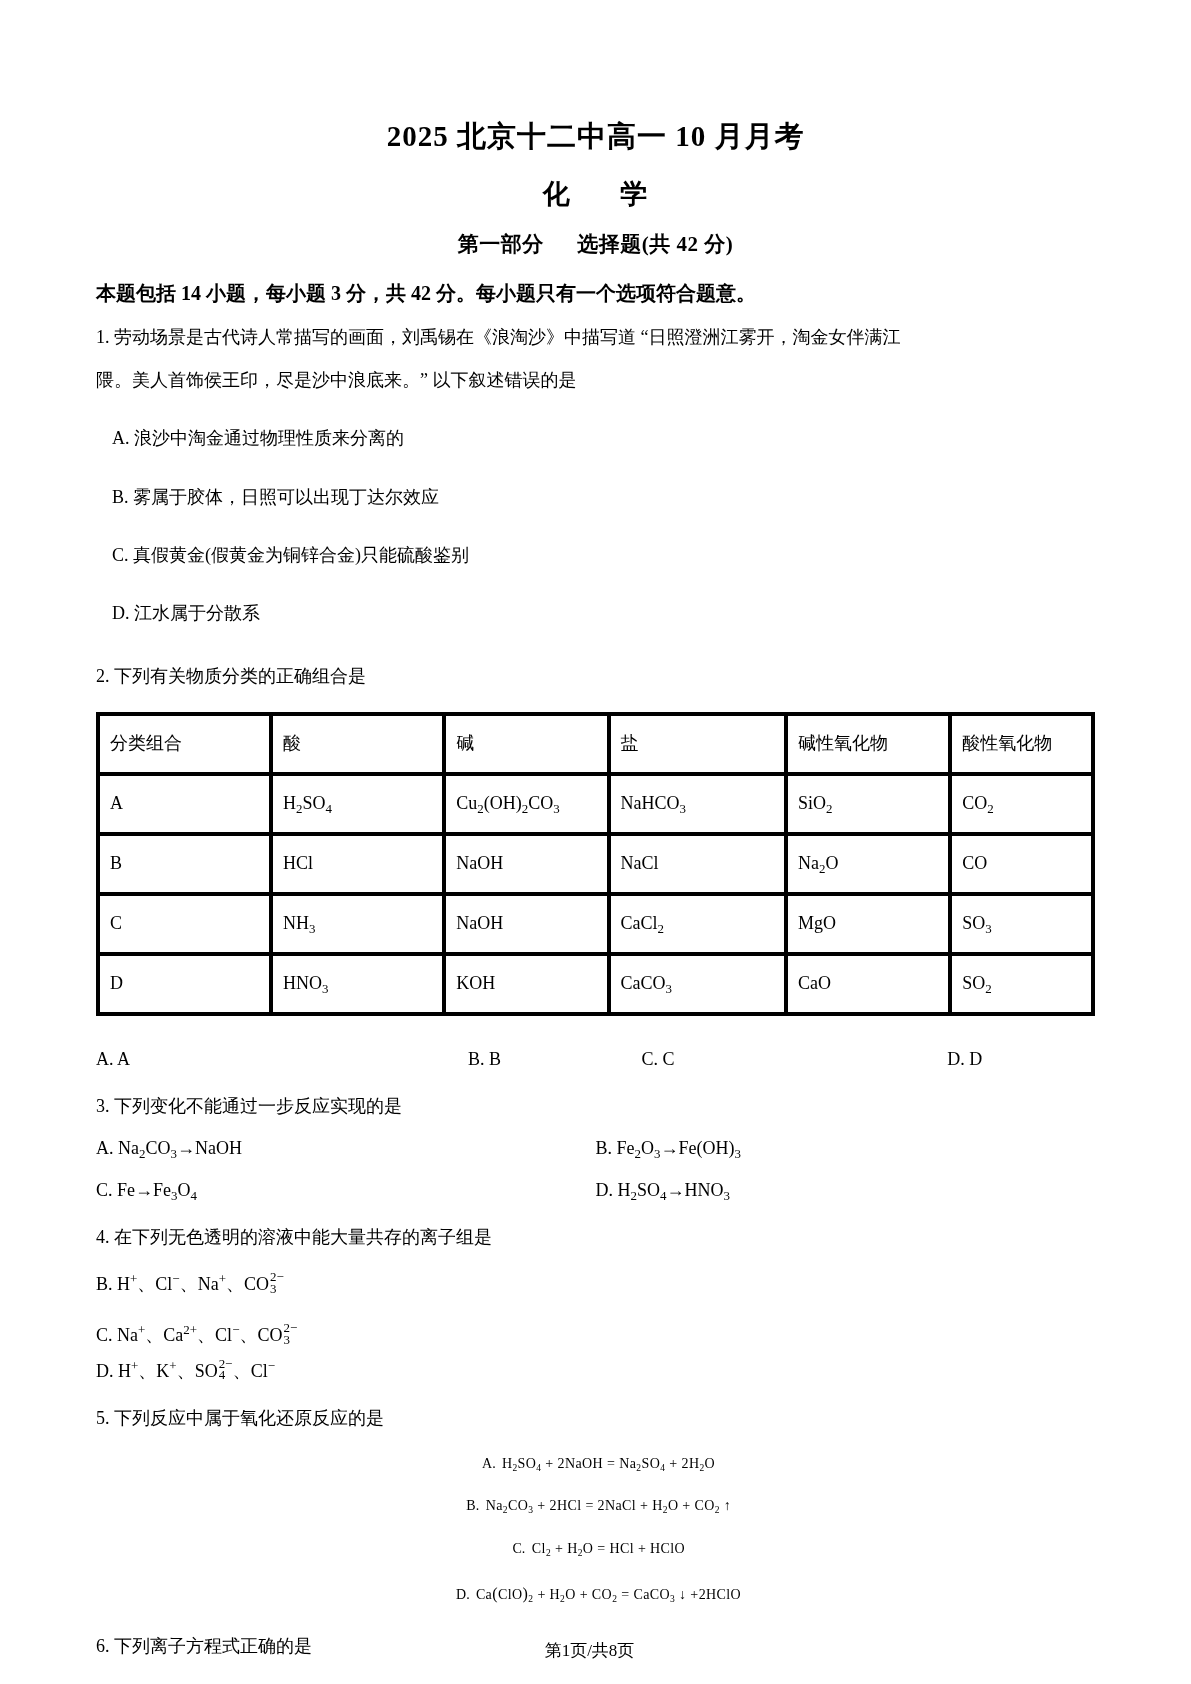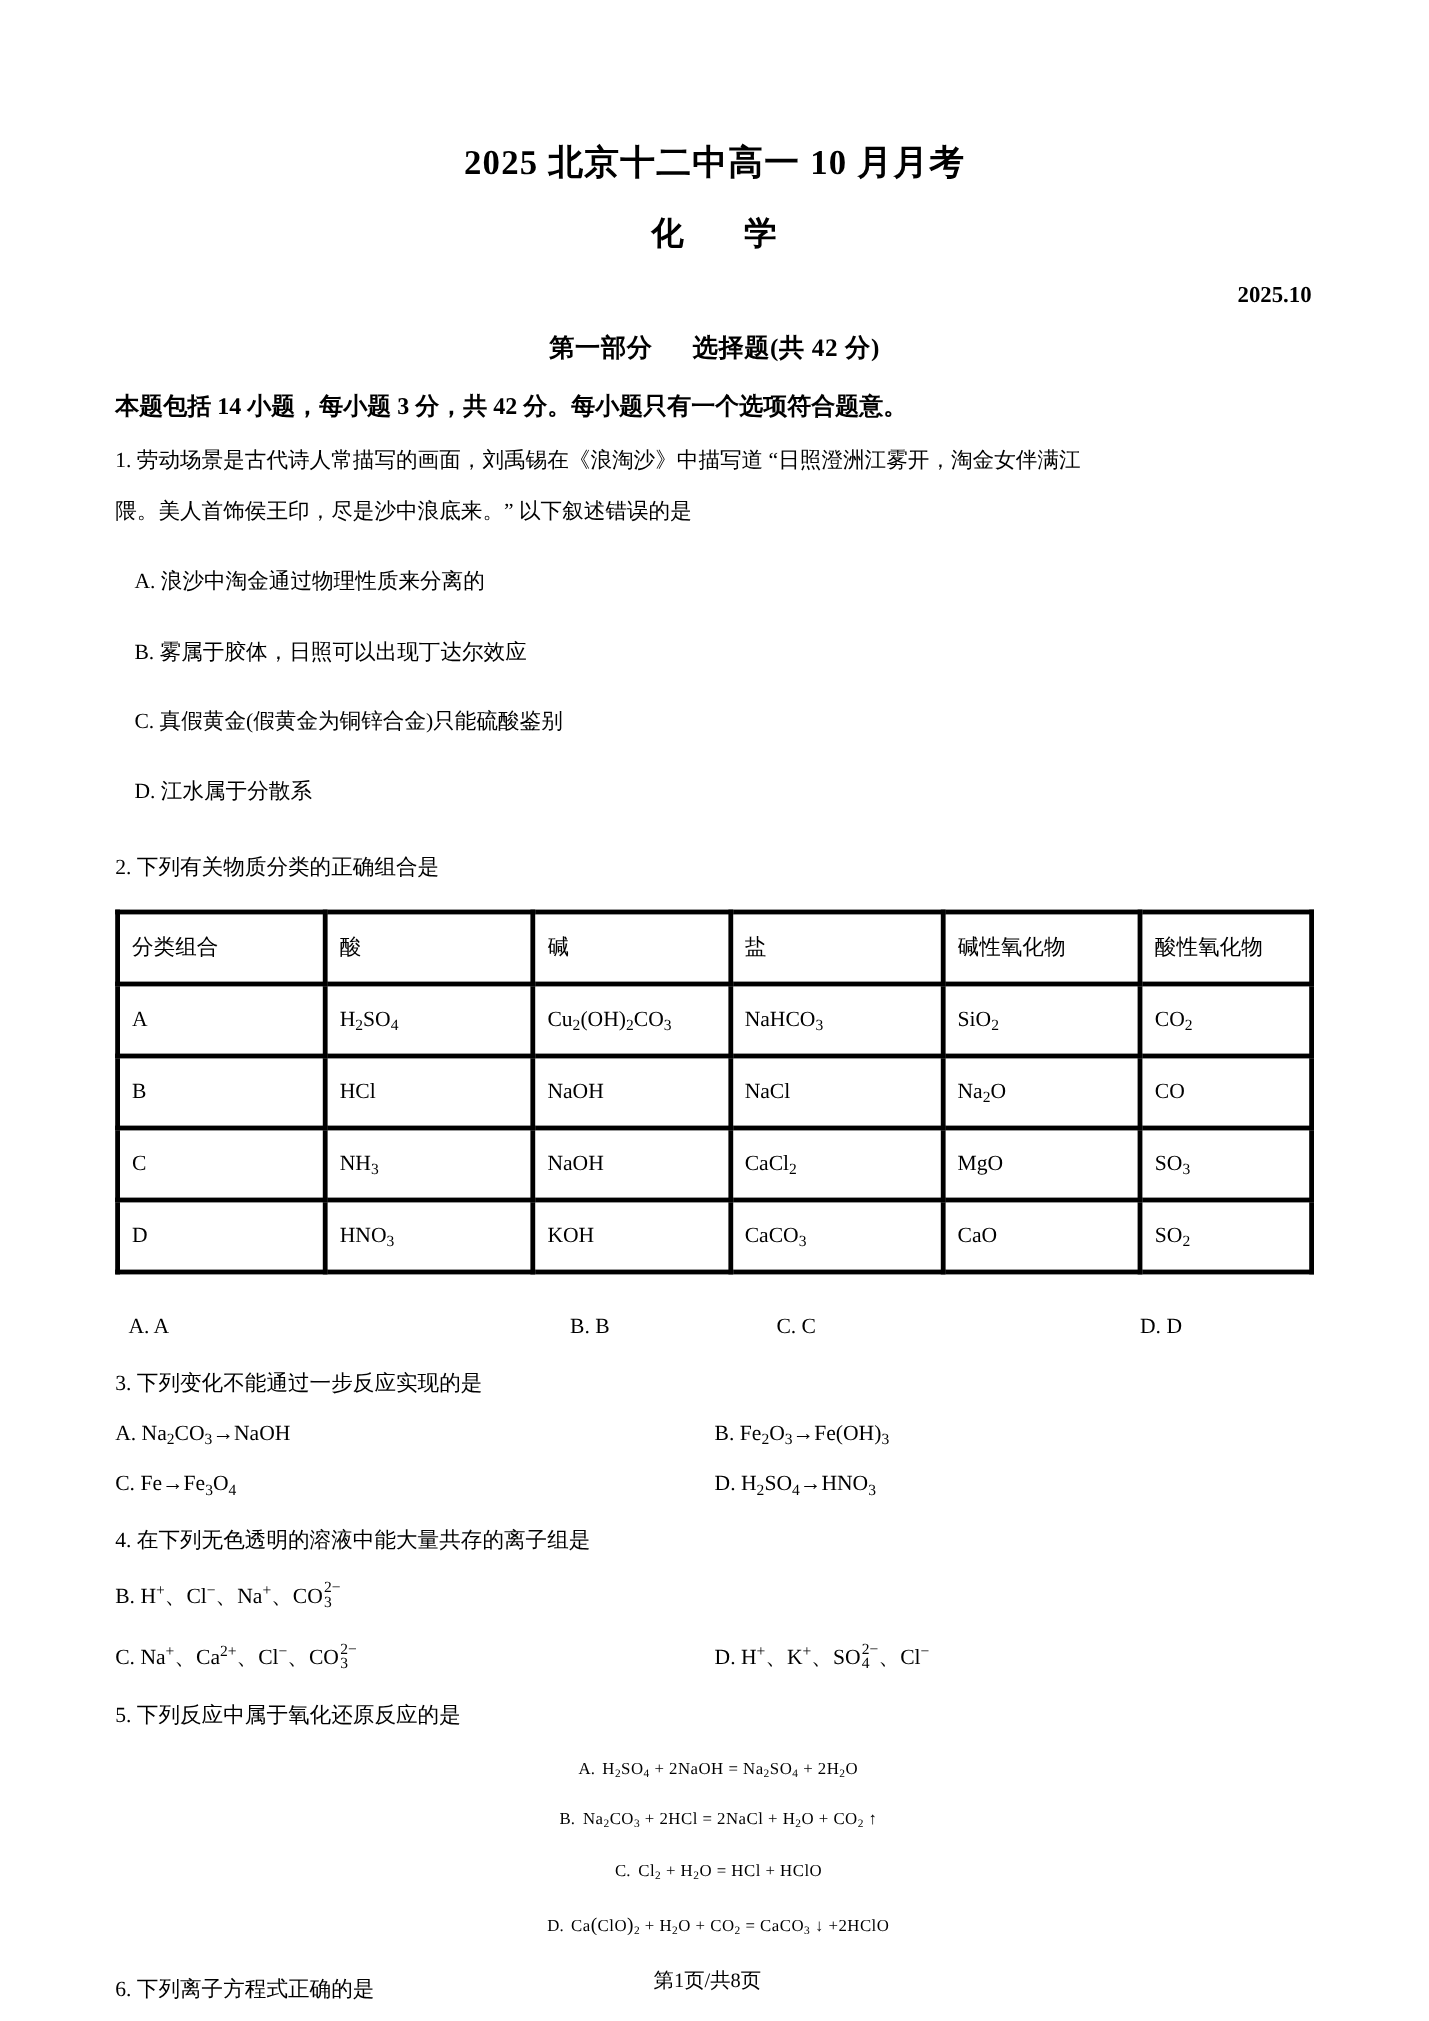--- a/index.html
+++ b/index.html
@@ -176,21 +176,20 @@
 <div class="page">
 
   <h1 class="doc-title">2025 北京十二中高一 10 月月考</h1>
 
   <h2 class="doc-subject">
     <span>化</span>
     <span class="gap"></span>
     <span>学</span>
   </h2>
 
-  <div class="doc-date">2025.10</div>
 
   <div class="section-title">
     <span>第一部分</span>
     <span class="sp"></span>
     <span>选择题(共 42 分)</span>
   </div>
 
   <p class="instructions">本题包括 14 小题，每小题 3 分，共 42 分。每小题只有一个选项符合题意。</p>
 
   <p class="q-stem">1. 劳动场景是古代诗人常描写的画面，刘禹锡在《浪淘沙》中描写道 “日照澄洲江雾开，淘金女伴满江</p>
@@ -240,42 +239,42 @@
         <td class="c0">D</td>
         <td class="c1"><span>HNO</span><sub>3</sub></td>
         <td class="c2"><span>KOH</span></td>
         <td class="c3"><span>CaCO</span><sub>3</sub></td>
         <td class="c4"><span>CaO</span></td>
         <td class="c5"><span>SO</span><sub>2</sub></td>
       </tr>
     </tbody>
   </table>
 
-  <div class="opt-row quad" style="padding-top:26px;margin-left:11px;">
+  <div class="opt-row quad" style="padding-top:26px;">
     <div class="cell">A. A</div>
     <div class="cell">B. B</div>
     <div class="cell">C. C</div>
     <div class="cell">D. D</div>
   </div>
 
   <p class="q-stem">3. 下列变化不能通过一步反应实现的是</p>
   <div class="opt-row">
     <div class="cell">A.&nbsp;Na<sub>2</sub>CO<sub>3</sub>→NaOH</div>
     <div class="cell">B.&nbsp;Fe<sub>2</sub>O<sub>3</sub>→Fe(OH)<sub>3</sub></div>
   </div>
   <div class="opt-row">
     <div class="cell">C.&nbsp;Fe→Fe<sub>3</sub>O<sub>4</sub></div>
     <div class="cell">D.&nbsp;H<sub>2</sub>SO<sub>4</sub>→HNO<sub>3</sub></div>
   </div>
 
   <p class="q-stem">4. 在下列无色透明的溶液中能大量共存的离子组是</p>
   <div class="opt-row" style="padding-top:12px;">
     <div class="cell ion">B.&nbsp;H<sup>+</sup>、Cl<sup>−</sup>、Na<sup>+</sup>、CO<span class="stack"><span class="up">2−</span><span class="dn">3</span></span><span class="stackpad"></span></div>
   </div>
-  <div class="opt-row" style="padding-top:16px;">
+  <div class="opt-row" style="padding-top:16px;flex-direction:column;">
     <div class="cell ion">C.&nbsp;Na<sup>+</sup>、Ca<sup>2+</sup>、Cl<sup>−</sup>、CO<span class="stack"><span class="up">2−</span><span class="dn">3</span></span><span class="stackpad"></span></div>
     <div class="cell ion">D.&nbsp;H<sup>+</sup>、K<sup>+</sup>、SO<span class="stack"><span class="up">2−</span><span class="dn">4</span></span><span class="stackpad"></span>、Cl<sup>−</sup></div>
   </div>
 
   <p class="q-stem">5. 下列反应中属于氧化还原反应的是</p>
   <p class="eq-line"><span class="eq-label">A.</span><span class="eq">H<sub>2</sub>SO<sub>4</sub> + 2NaOH = Na<sub>2</sub>SO<sub>4</sub> + 2H<sub>2</sub>O</span></p>
   <p class="eq-line"><span class="eq-label">B.</span><span class="eq">Na<sub>2</sub>CO<sub>3</sub> + 2HCl = 2NaCl + H<sub>2</sub>O + CO<sub>2</sub> ↑</span></p>
   <p class="eq-line"><span class="eq-label">C.</span><span class="eq">Cl<sub>2</sub> + H<sub>2</sub>O = HCl + HClO</span></p>
   <p class="eq-line"><span class="eq-label">D.</span><span class="eq">Ca<span style="font-size:1.15em;">(</span>ClO<span style="font-size:1.15em;">)</span><sub>2</sub> + H<sub>2</sub>O + CO<sub>2</sub> = CaCO<sub>3</sub> ↓ +2HClO</span></p>
 

